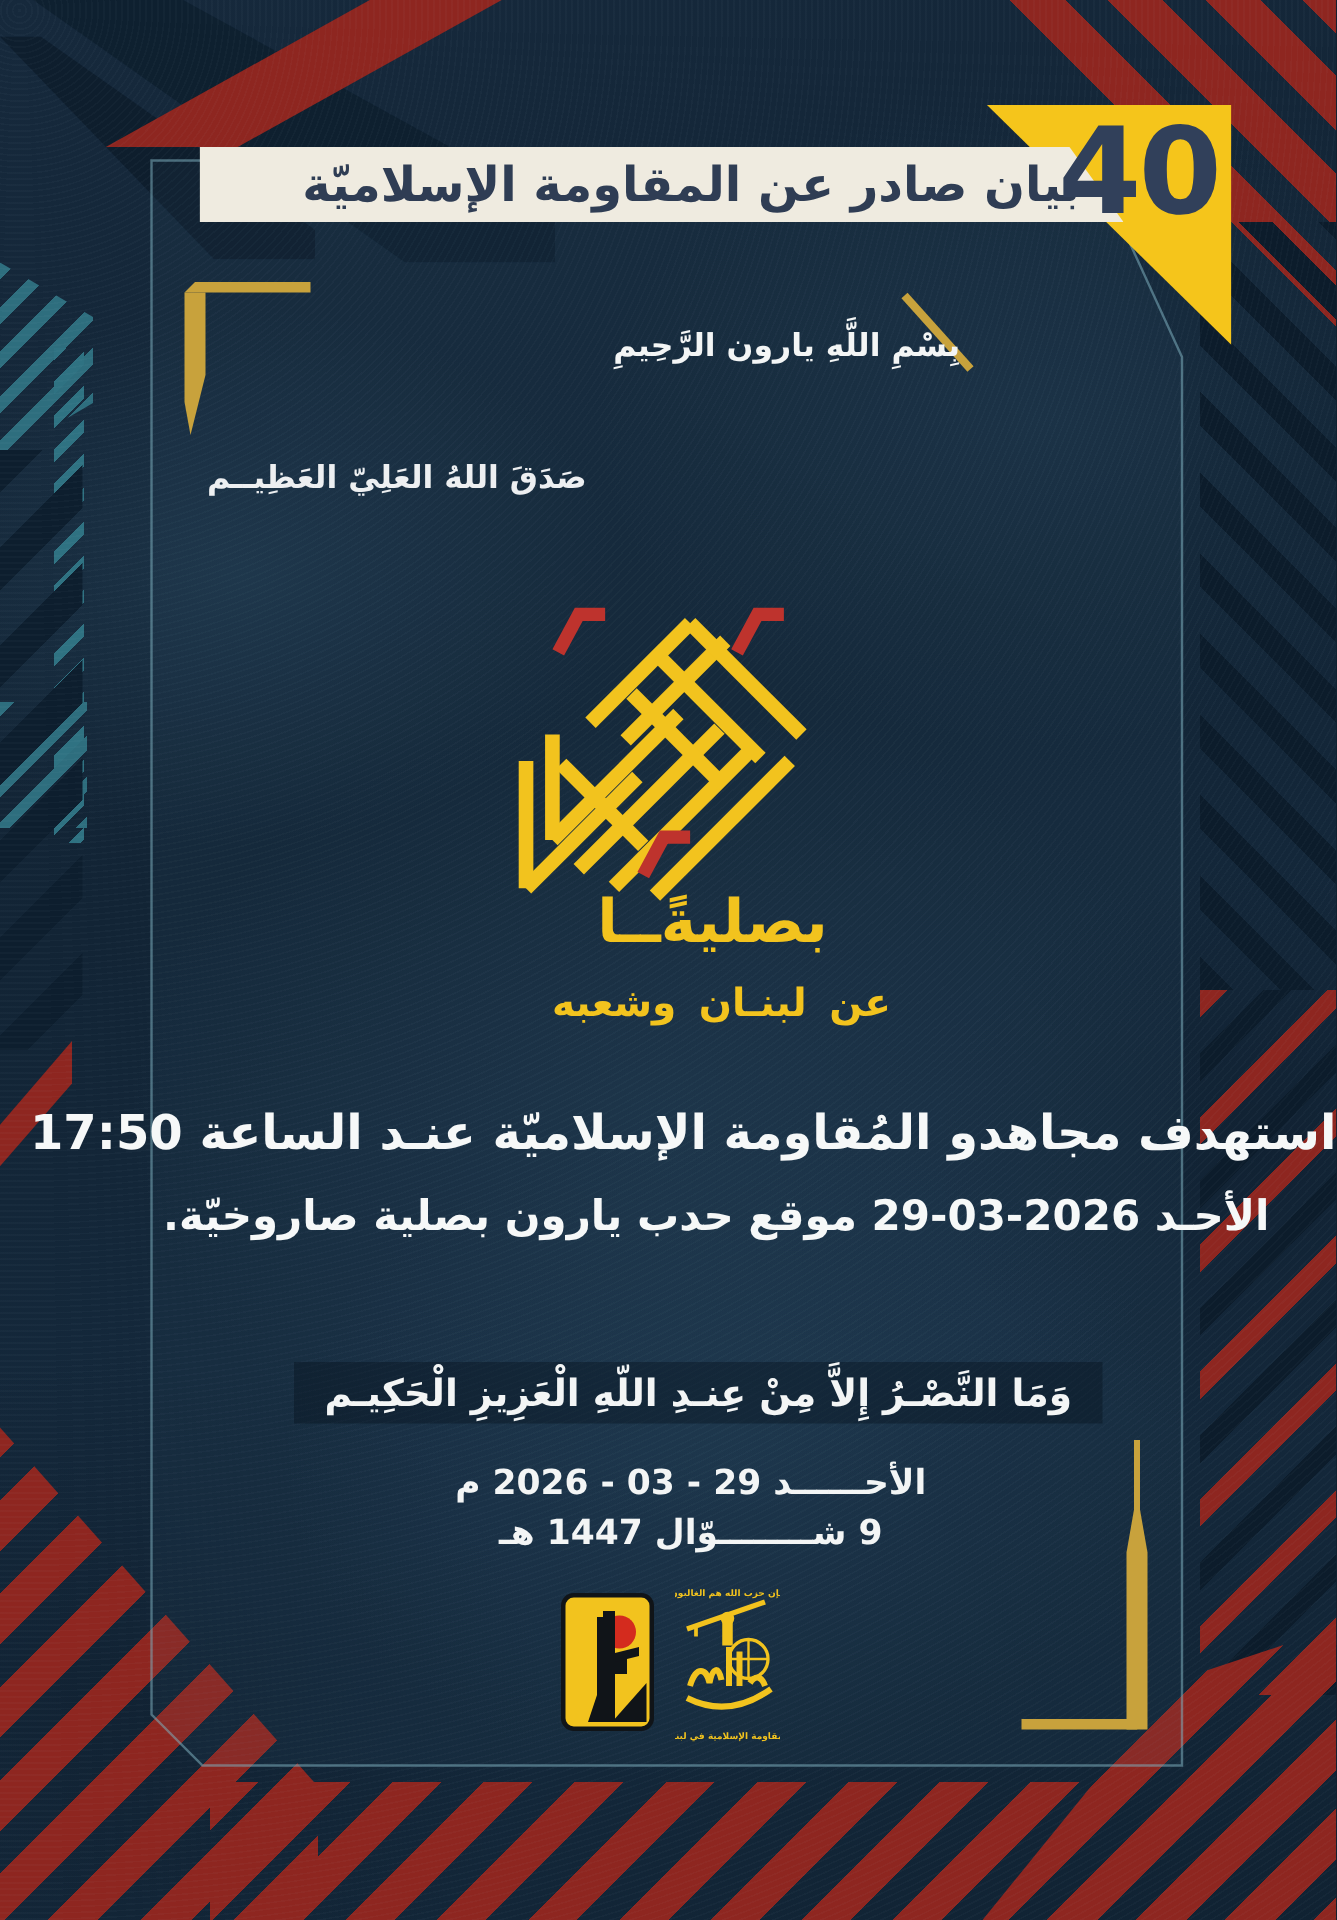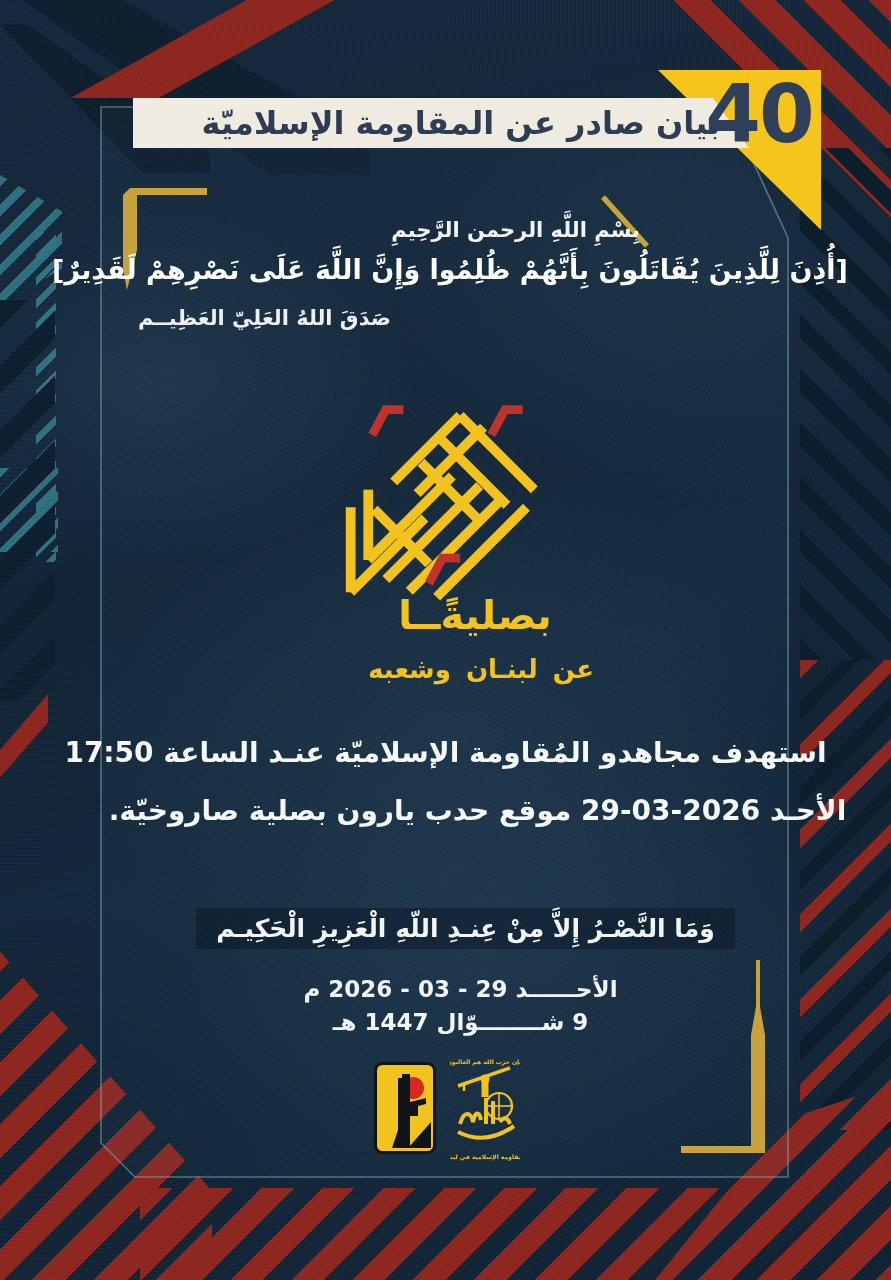--- a/index.html
+++ b/index.html
@@ -74,22 +74,22 @@
     color:#FFFFFF;font-size:27px;font-weight:bold;}
   .sadaqa{position:absolute;left:138px;top:306px;z-index:3;color:#EDEFF1;
     font-size:21px;font-weight:bold;}
   
   .kufic{position:absolute;left:335px;top:392px;z-index:3;}
   .defense-word{position:absolute;left:60px;top:592px;width:830px;z-index:3;text-align:center;
     color:#F2C31E;font-size:40px;font-weight:bold;}
   .defense-sub{position:absolute;left:66px;top:642px;width:830px;z-index:3;text-align:center;
     color:#F2C31E;font-size:26px;font-weight:bold;word-spacing:6px;margin-top:12px;}
   
-  .body-l1{position:absolute;left:0;top:736px;width:891px;z-index:3;text-align:center;
-    color:#F6F8F8;font-size:28px;font-weight:bold;}
+  .body-l1{position:absolute;left:0;top:736px;width:891px;z-index:3;
+    color:#F6F8F8;font-size:32px;font-weight:bold;}
   .body-l2{position:absolute;left:0;top:794px;width:891px;z-index:3;text-align:center;
     color:#F6F8F8;font-size:28px;font-weight:bold;margin-left:32px;}
   
   .closing-wrap{position:absolute;left:15px;top:908px;width:891px;z-index:3;text-align:center;}
   .closing-wrap span{display:inline-block;background:rgba(8,18,30,.42);padding:6px 20px;
     color:#F3F5F5;font-size:25px;font-weight:bold;margin-left:10px;}
   .date-g{position:absolute;left:15px;top:976px;width:891px;z-index:3;text-align:center;
     color:#F3F5F5;font-size:23px;font-weight:bold;}
   .date-h{position:absolute;left:15px;top:1009px;width:891px;z-index:3;text-align:center;
     color:#F3F5F5;font-size:23px;font-weight:bold;}
@@ -131,22 +131,21 @@
     </g>
     <line x1="603" y1="197" x2="647" y2="246" stroke="#C8A23C" stroke-width="5.5"></line>
   </svg>
 
   <div class="num-triangle"></div>
   <div class="header-bar">
     <span class="t">بيان صادر عن المقاومة الإسلاميّة</span>
   </div>
   <div class="big-num">40</div>
 
-  <div class="basmala">بِسْمِ اللَّهِ الرحمن الرَّحِيمِ</div>
-  <div class="verse">[أُذِنَ لِلَّذِينَ يُقَاتَلُونَ بِأَنَّهُمْ ظُلِمُوا وَإِنَّ اللَّهَ عَلَى نَصْرِهِمْ لَقَدِيرٌ]</div>
+  <div class="basmala">بِسْمِ اللَّهِ يارون الرَّحِيمِ</div>
   <div class="sadaqa">صَدَقَ اللهُ العَلِيّ العَظِيــم</div>
 
   <svg class="kufic" width="215" height="210" viewBox="0 0 220 215">
     <g stroke="#F2C31E" stroke-width="10" fill="none" stroke-linecap="butt">
       <path d="M16 118 V205"></path>
       <path d="M34 100 V172"></path>
       <path d="M16 205 L92 129"></path>
       <path d="M34 172 L120 86"></path>
       <path d="M52 192 L148 96"></path>
       <path d="M76 204 L170 110"></path>

